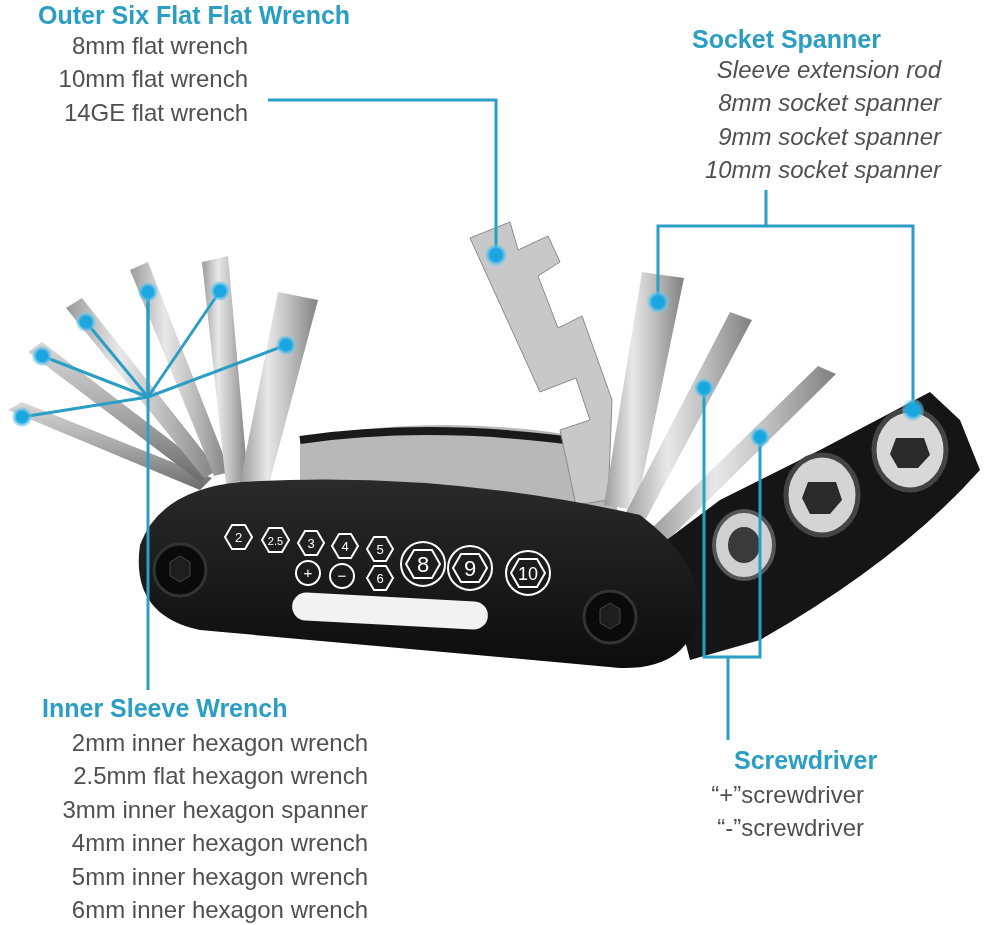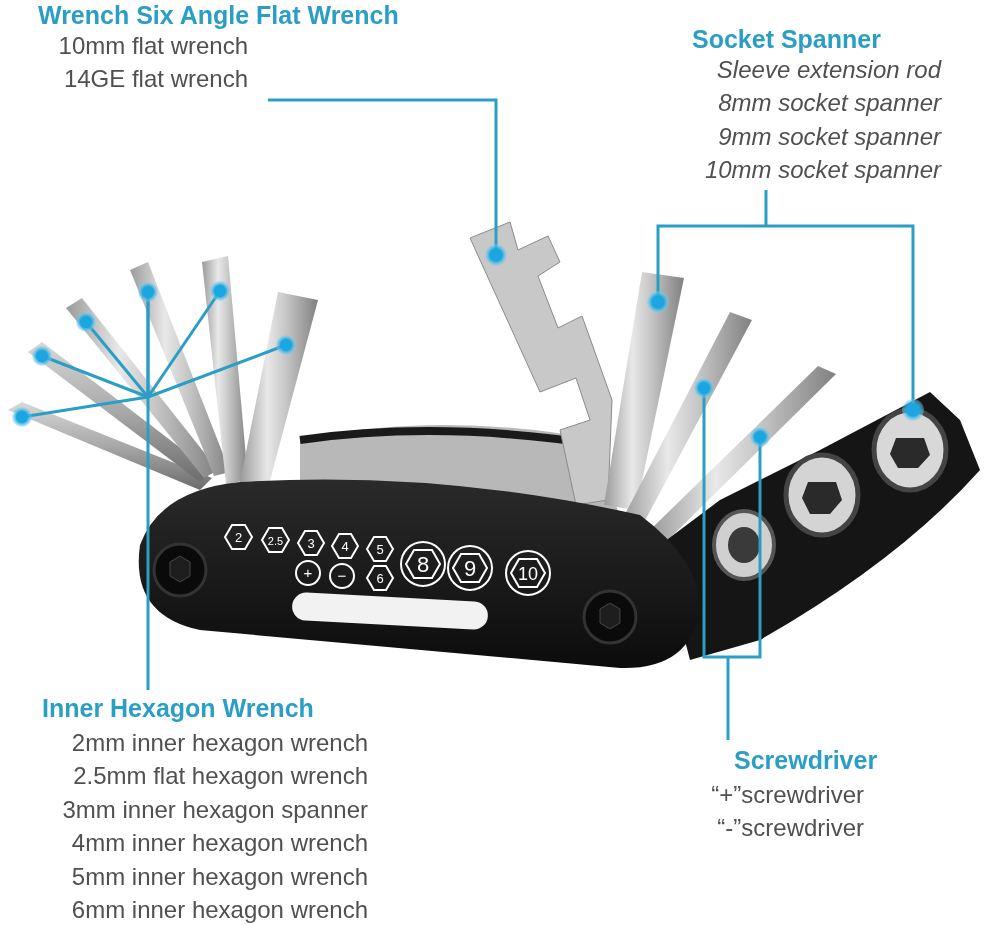--- a/index.html
+++ b/index.html
@@ -134,39 +134,40 @@
     <circle cx="286" cy="345" r="10"></circle>
     <circle cx="496" cy="255" r="11"></circle>
     <circle cx="658" cy="302" r="11"></circle>
     <circle cx="913" cy="410" r="11"></circle>
     <circle cx="704" cy="388" r="10"></circle>
     <circle cx="760" cy="437" r="10"></circle>
   </g>
 </svg>
 
 <div class="label-group" style="left:38px; top:1px;">
-  <div class="heading">Wrench Six Angle Flat Wrench</div>
+  <div class="heading">Outer Six Flat Flat Wrench</div>
 </div>
 <div class="label-group right-align" style="left:20px; top:29px; width:228px;">
+  <div class="item">8mm flat wrench</div>
   <div class="item">10mm flat wrench</div>
   <div class="item">14GE flat wrench</div>
 </div>
 
 <div class="label-group" style="left:692px; top:25px;">
   <div class="heading">Socket Spanner</div>
 </div>
 <div class="label-group right-align" style="left:660px; top:53px; width:281px;font-style:italic;">
   <div class="item">Sleeve extension rod</div>
   <div class="item">8mm socket spanner</div>
   <div class="item">9mm socket spanner</div>
   <div class="item">10mm socket spanner</div>
 </div>
 
 <div class="label-group" style="left:42px; top:694px;">
-  <div class="heading">Inner Hexagon Wrench</div>
+  <div class="heading">Inner Sleeve Wrench</div>
 </div>
 <div class="label-group right-align" style="left:0px; top:726px; width:368px;">
   <div class="item">2mm inner hexagon wrench</div>
   <div class="item">2.5mm flat hexagon wrench</div>
   <div class="item">3mm inner hexagon spanner</div>
   <div class="item">4mm inner hexagon wrench</div>
   <div class="item">5mm inner hexagon wrench</div>
   <div class="item">6mm inner hexagon wrench</div>
 </div>
 

